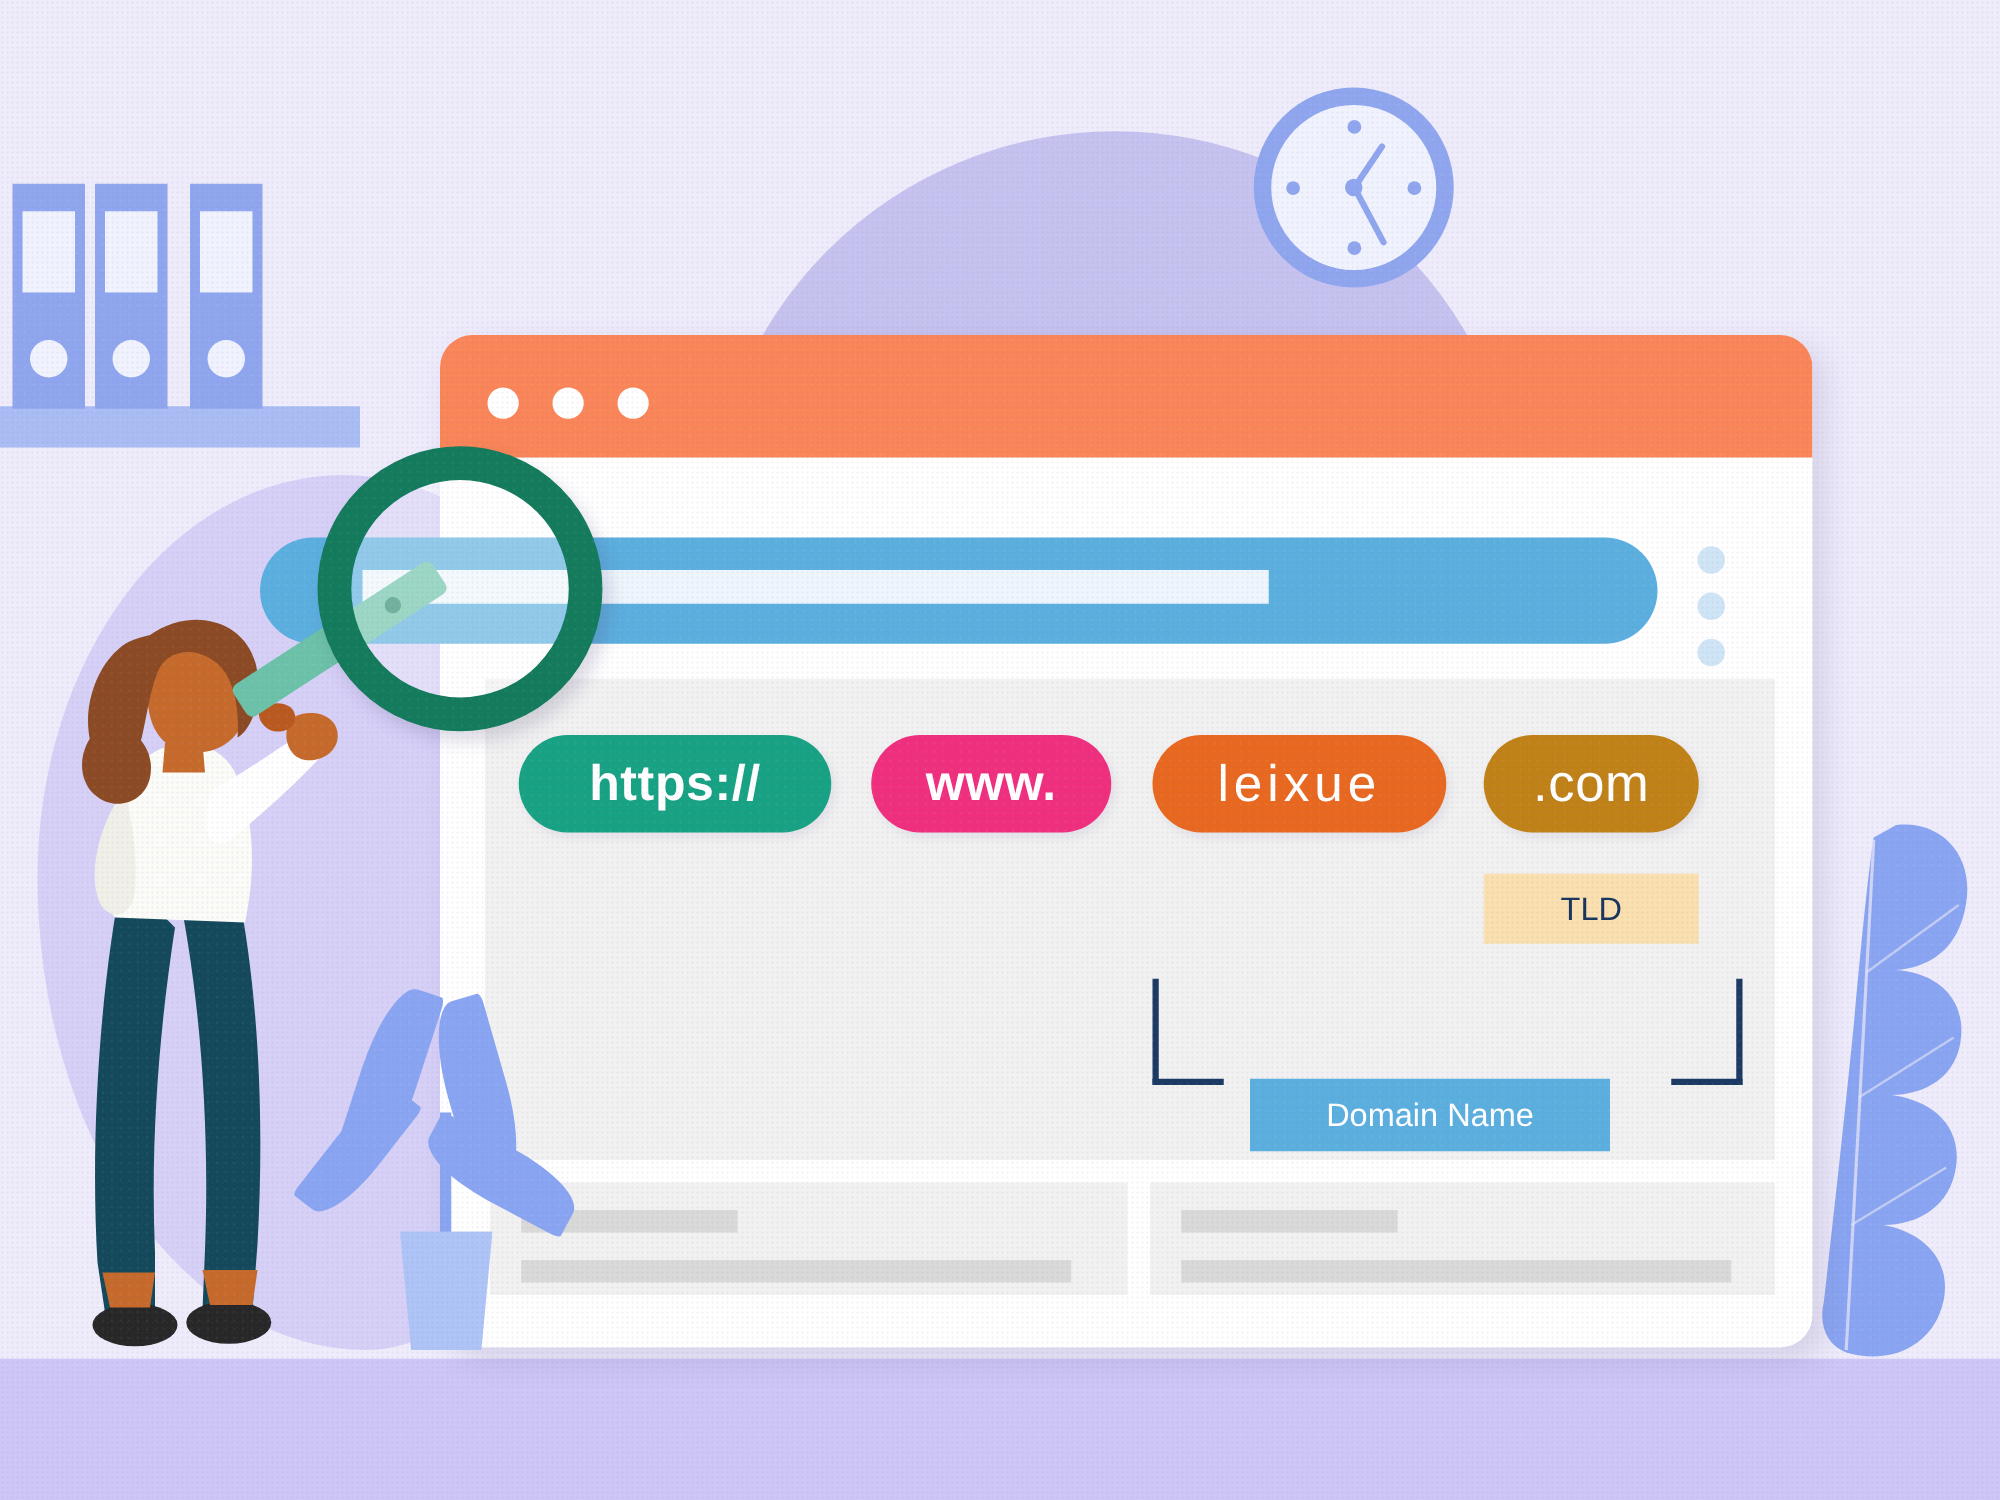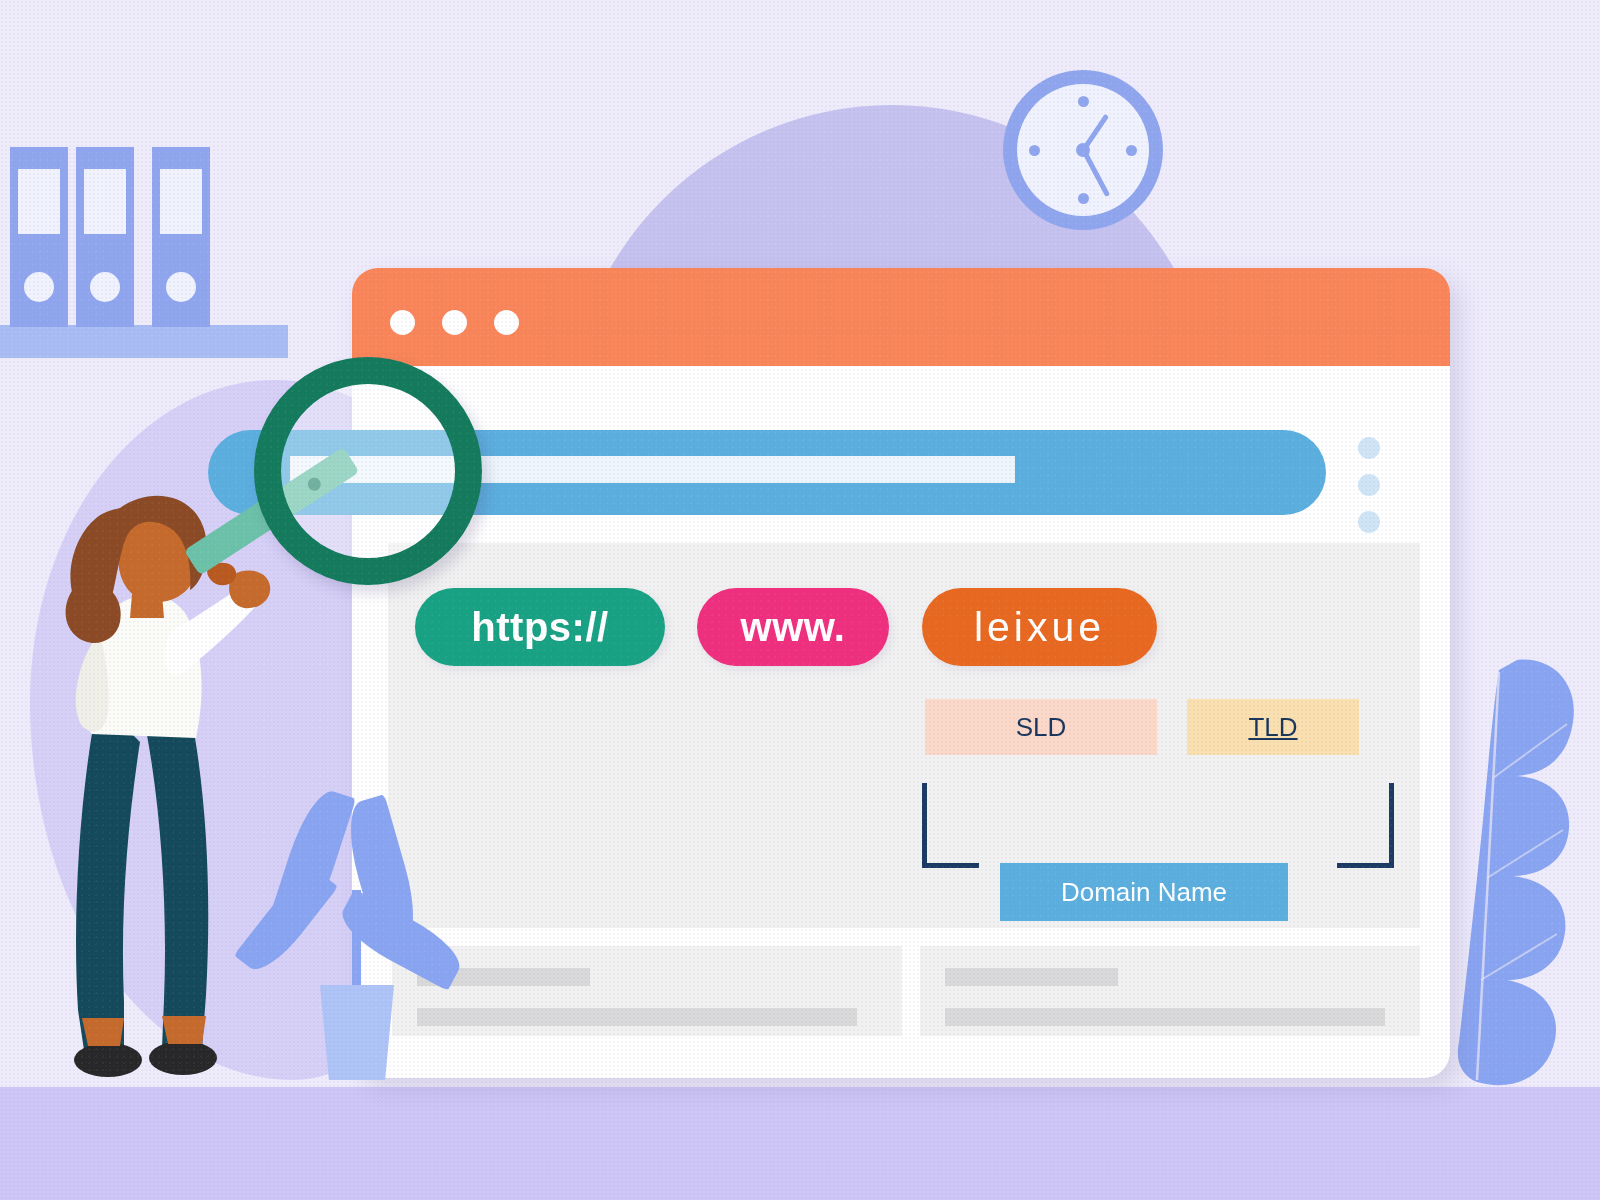--- a/index.html
+++ b/index.html
@@ -252,21 +252,21 @@
     top: 699px; height: 56px;
     display: flex;
     align-items: center;
     justify-content: center;
     color: #18355c;
     font-size: 26px;
   }
   .labelbox.l-protocol  { left: 415px; width: 250px; background: #b6e2d7; }
   .labelbox.l-subdomain { left: 697px; width: 196px; background: #fbd0e6; }
   .labelbox.l-sld       { left: 925px; width: 232px; background: #fbd8c8; }
-  .labelbox.l-tld       { left: 1187px; width: 172px; background: #fadfaf; text-decoration: underline; }
+  .labelbox.l-tld       { left: 1187px; width: 172px; background: #fadfaf; }
 
   
   .bracket-l, .bracket-r {
     position: absolute;
     border-color: #1b3a63;
     border-style: solid;
   }
   .bracket-l {
     left: 922px; top: 783px;
     width: 52px; height: 80px;
@@ -405,24 +405,24 @@
 
   <div class="pill p-protocol">
     <span>https://</span>
   </div>
   <div class="pill p-subdomain">
     <span>www.</span>
   </div>
   <div class="pill p-sld">
     <span>leixue</span>
   </div>
-
-  <div class="labelbox l-sld">
-    <span>SLD</span>
-  </div>
+  <div class="pill p-tld">
+    <span>.com</span>
+  </div>
+
   <div class="labelbox l-tld">
     <span>TLD</span>
   </div>
 
   <div class="bracket-l"></div>
   <div class="bracket-r"></div>
   <div class="domain-chip">
     <span>Domain Name</span>
   </div>
 

